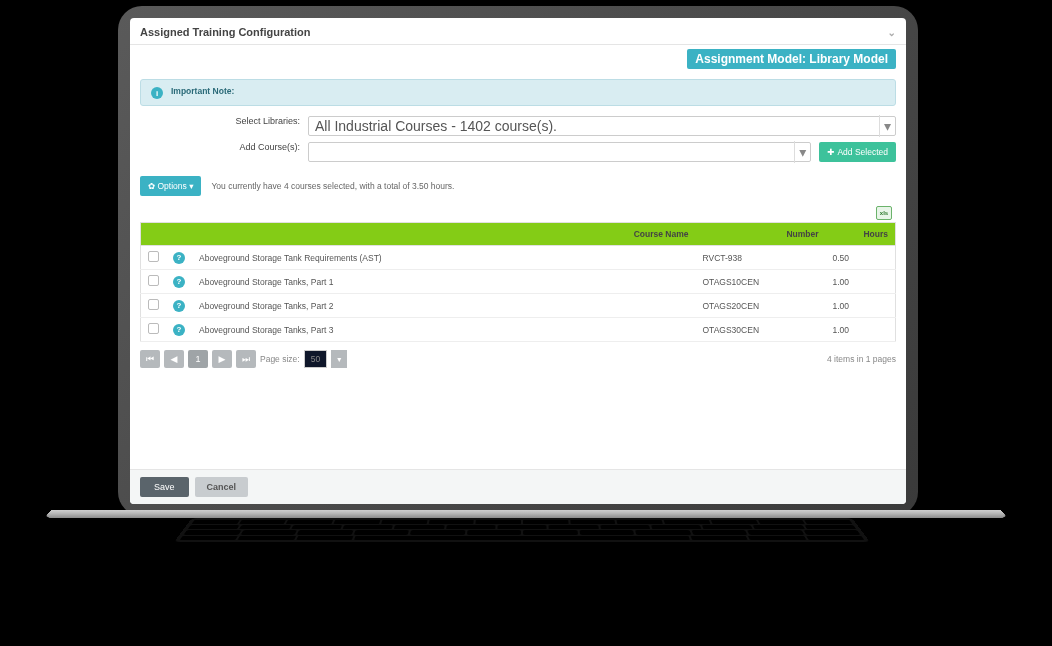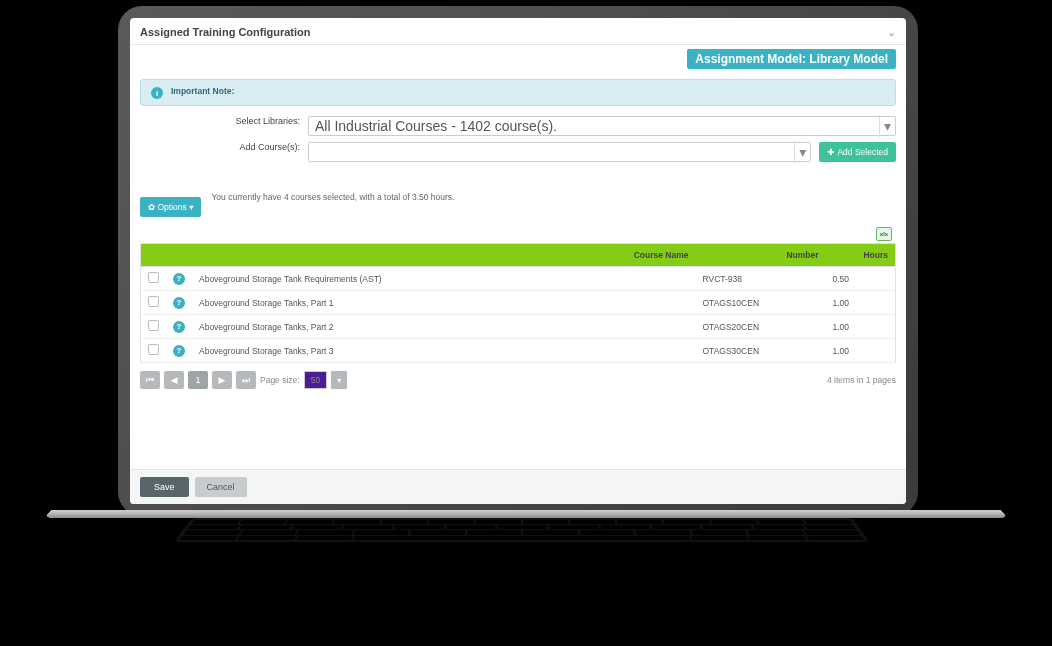--- a/index.html
+++ b/index.html
@@ -203,21 +203,20 @@
     margin: 14px 0 8px;
   }
   .btn-opts {
     background: #3bb2c4;
     color: #fff;
     border: none;
     padding: 5px 8px;
     font-size: 8.5px;
     border-radius: 2px;
     cursor: pointer;
-    margin-top: 21px;
   }
   .summary { font-size: 8.5px; color: #666; }
   .export-row { display: flex; justify-content: flex-end; padding: 2px 4px; }
   .export-ic {
     width: 16px; height: 14px;
     border: 1px solid #6bb36b;
     background: #e8f5e8;
     color: #2d7a2d;
     font-size: 6px;
     font-weight: bold;
@@ -274,21 +273,21 @@
     border: none;
     width: 20px; height: 18px;
     font-size: 9px;
     border-radius: 2px;
     cursor: pointer;
   }
   .pgbtn.cur { background: #9fa4a7; }
   .pg-label { }
   .pg-size {
     border: 1px solid #ccc;
-    background: #4c1d95;
+    background: #0f172a;
     height: 18px;
     padding: 0 6px;
     display: flex;
     align-items: center;
     font-size: 8.5px;
   }
   .pg-caret {
     background: #b5b9bc;
     color: #fff;
     height: 18px;
@@ -317,20 +316,21 @@
     cursor: pointer;
   }
   .btn-cancel {
     background: #c8cccf;
     color: #555;
     border: none;
     padding: 5px 12px;
     font-size: 9px;
     border-radius: 2px;
     cursor: pointer;
+    font-weight: bold;
   }
 </style>
 </head>
 <body>
 
 <div class="laptop-outer">
   <div class="laptop-screen">
     <div class="app">
 
       <div class="titlebar">

